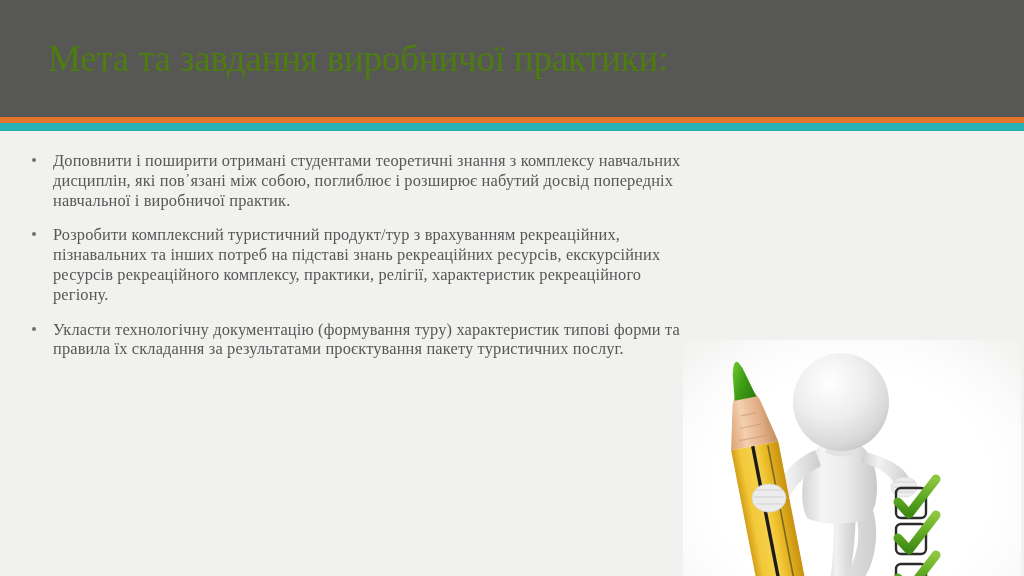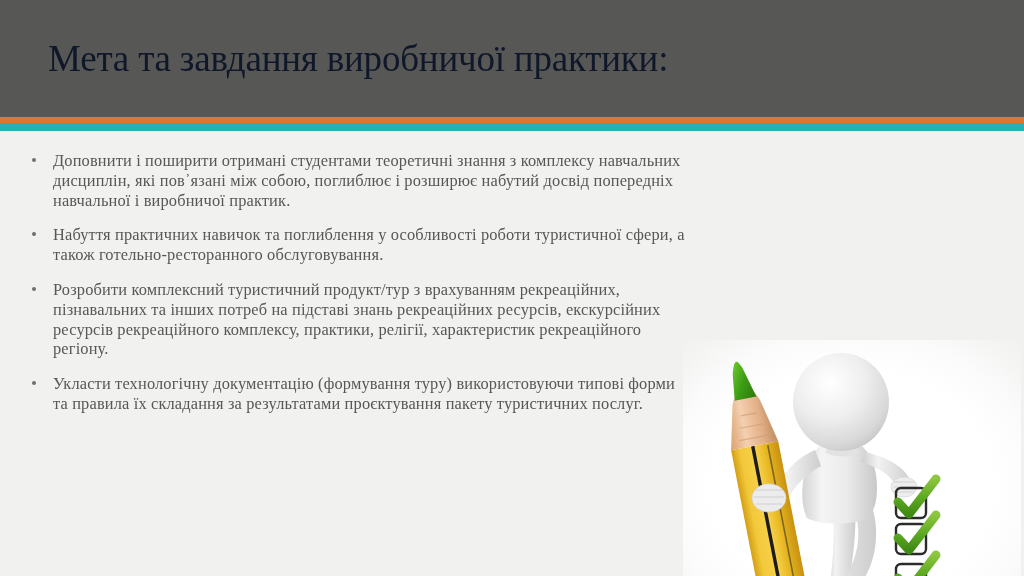--- a/index.html
+++ b/index.html
@@ -27,21 +27,21 @@
     top: 0;
     width: 1024px;
     height: 117px;
     background: #575756;
   }
   .title {
     position: absolute;
     left: 48px;
     top: 36px;
     width: 900px;
-    color: #0f172a;
+    color: #4d7c0f;
     font-family: "Liberation Serif", "DejaVu Serif", serif;
     font-size: 37px;
     font-weight: 400;
     line-height: 46px;
     letter-spacing: -0.2px;
     white-space: nowrap;
   }
   .stripe-orange {
     position: absolute;
     left: 0;
@@ -126,33 +126,29 @@
   <div class="stripe-teal"></div>
 
   <div class="body-area">
     <div class="bullet-list">
 
       <div class="bullet-item">
         <span class="bullet-marker"></span>
         <span class="bullet-text">Доповнити і поширити отримані студентами теоретичні знання з комплексу навчальних дисциплін, які пов᾽язані між собою, поглиблює і розширює набутий досвід попередніх навчальної і виробничої практик.</span>
       </div>
 
-      <div class="bullet-item">
-        <span class="bullet-marker"></span>
-        <span class="bullet-text">Набуття практичних навичок та поглиблення у особливості роботи туристичної сфери, а також готельно-ресторанного обслуговування.</span>
-      </div>
 
       <div class="bullet-item">
         <span class="bullet-marker"></span>
         <span class="bullet-text">Розробити комплексний туристичний продукт/тур  з врахуванням рекреаційних, пізнавальних та інших потреб на підставі знань рекреаційних ресурсів, екскурсійних ресурсів рекреаційного комплексу, практики, релігії, характеристик рекреаційного регіону.</span>
       </div>
 
       <div class="bullet-item">
         <span class="bullet-marker"></span>
-        <span class="bullet-text">Укласти технологічну документацію (формування туру) використовуючи типові форми та правила їх складання за результатами проєктування пакету туристичних послуг.</span>
+        <span class="bullet-text">Укласти технологічну документацію (формування туру) характеристик типові форми та правила їх складання за результатами проєктування пакету туристичних послуг.</span>
       </div>
 
     </div>
 
     <div class="illustration">
       <svg class="illus-svg" viewBox="0 0 338 333" xmlns="http://www.w3.org/2000/svg">
         <defs>
           <radialGradient id="headGrad" cx="38%" cy="30%" r="78%">
             <stop offset="0%" stop-color="#ffffff"></stop>
             <stop offset="48%" stop-color="#eeeeee"></stop>

